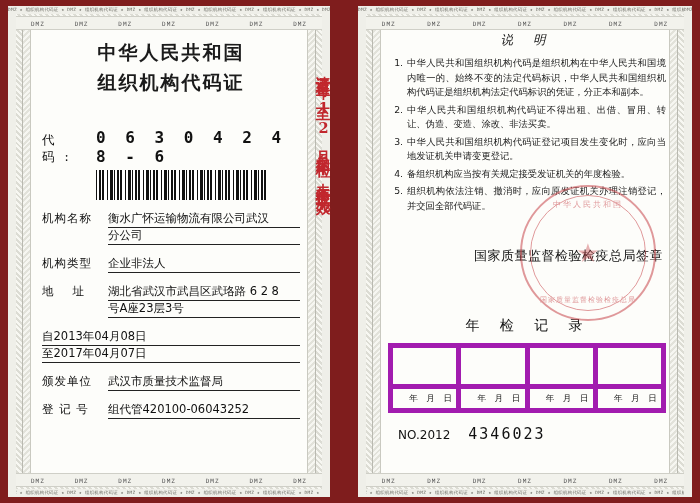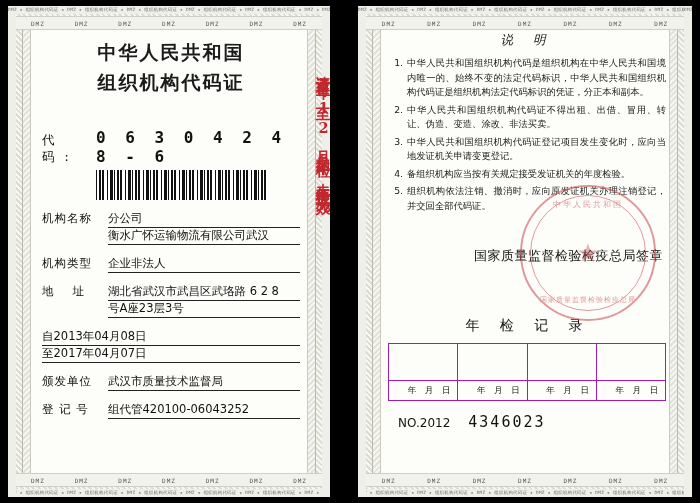--- a/index.html
+++ b/index.html
@@ -1,17 +1,17 @@
 <!DOCTYPE html>
 <html><head>
 <meta charset="utf-8">
 <style>
   html,body{margin:0;padding:0;background:#ffffff;}
   body{width:700px;height:503px;font-family:"DejaVu Sans","Liberation Sans",sans-serif;}
-  #page{position:relative;width:700px;height:503px;overflow:hidden;background:#000000;}
+  #page{position:relative;width:700px;height:503px;overflow:hidden;background:#7f1d1d;}
 
   
   .cert{position:absolute;top:6px;height:491px;background:#fbfbf8;}
   .cert.left{left:8px;width:322px;}
   .cert.right{left:358px;width:334px;}
 
   
   .orn{position:absolute;background:#efefe9;overflow:hidden;color:#6a6a62;
        font-size:4.4px;letter-spacing:.3px;line-height:7px;white-space:nowrap;
        font-family:"DejaVu Sans Mono","Liberation Mono",monospace;}
@@ -98,21 +98,21 @@
   .seal-star{position:absolute;left:50%;top:50%;transform:translate(-50%,-50%);
         color:#c8474c;font-size:26px;opacity:.75;}
   .seal-txt{position:absolute;left:0;right:0;top:12px;text-align:center;font-size:8px;
         color:#c8474c;letter-spacing:2px;}
   .seal-txt2{position:absolute;left:0;right:0;bottom:14px;text-align:center;font-size:7px;
         color:#c8474c;letter-spacing:1px;}
 
   .insp-title{margin-top:24px;text-align:center;font-size:14px;letter-spacing:6px;color:#111;
               font-family:Liberation Mono, monospace;}
   table.insp{margin-top:8px;width:100%;border-collapse:collapse;}
-  table.insp td{border:1px solid #a21caf;height:34px;padding-left:16px;}
+  table.insp td{border:5px solid #a21caf;height:34px;padding-left:16px;}
   table.insp td.foot{height:17px;font-size:8.5px;text-align:center;color:#111;letter-spacing:3px;
                      vertical-align:middle;}
 
   .no-row{margin-top:12px;display:flex;align-items:baseline;justify-content:flex-start;padding-left:10px;}
   .no-label{font-size:12px;color:#111;font-family:"DejaVu Sans","Liberation Sans",sans-serif;}
   .no-val{margin-left:18px;font-size:15px;color:#111;letter-spacing:2px;
           font-family:"DejaVu Sans Mono","Liberation Mono",monospace;}
 </style>
 </head>
 <body>
@@ -156,22 +156,22 @@
         <div class="code-label">代 码:</div>
         <div class="code-box">
           <div class="code-digits">0 6 3 0 4 2 4 8 - 6</div>
           <div class="barcode"></div>
         </div>
       </div>
 
       <div class="field">
         <div class="f-label">机构名称</div>
         <div class="f-val">
+          <span class="line uline">衡水广怀运输物流有限公司武汉</span>
           <span class="line uline">分公司</span>
-          <span class="line uline">衡水广怀运输物流有限公司武汉</span>
         </div>
       </div>
 
       <div class="field">
         <div class="f-label">机构类型</div>
         <div class="f-val">
           <span class="line uline">企业非法人</span>
         </div>
       </div>
 

